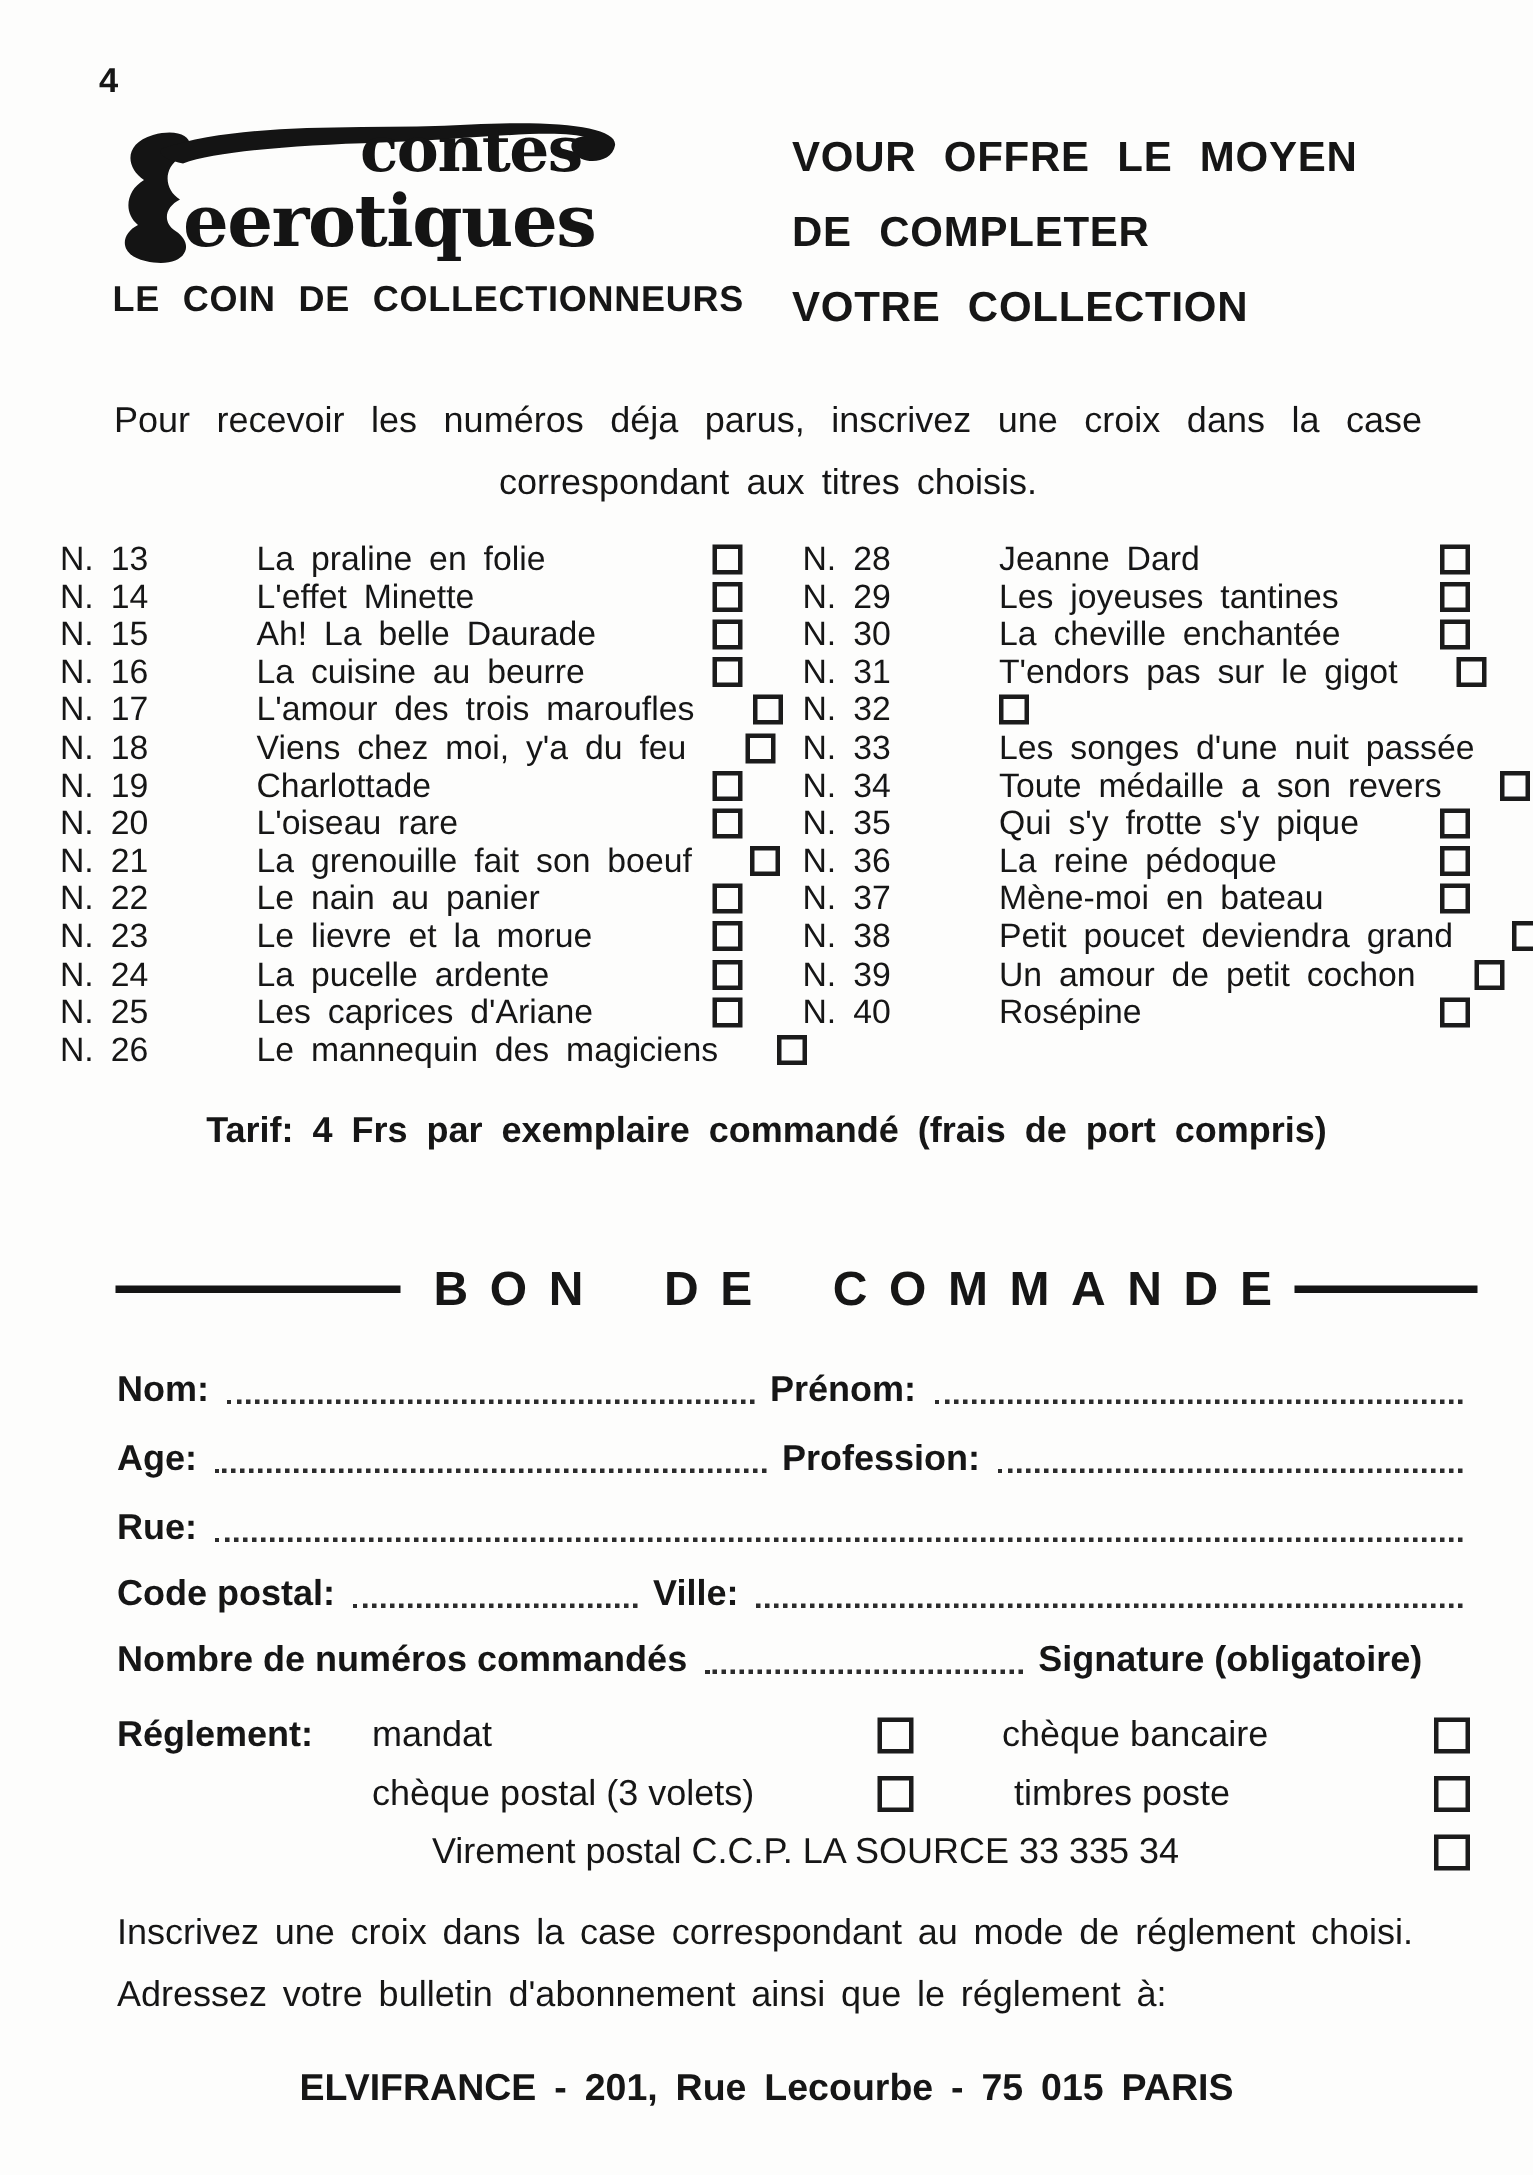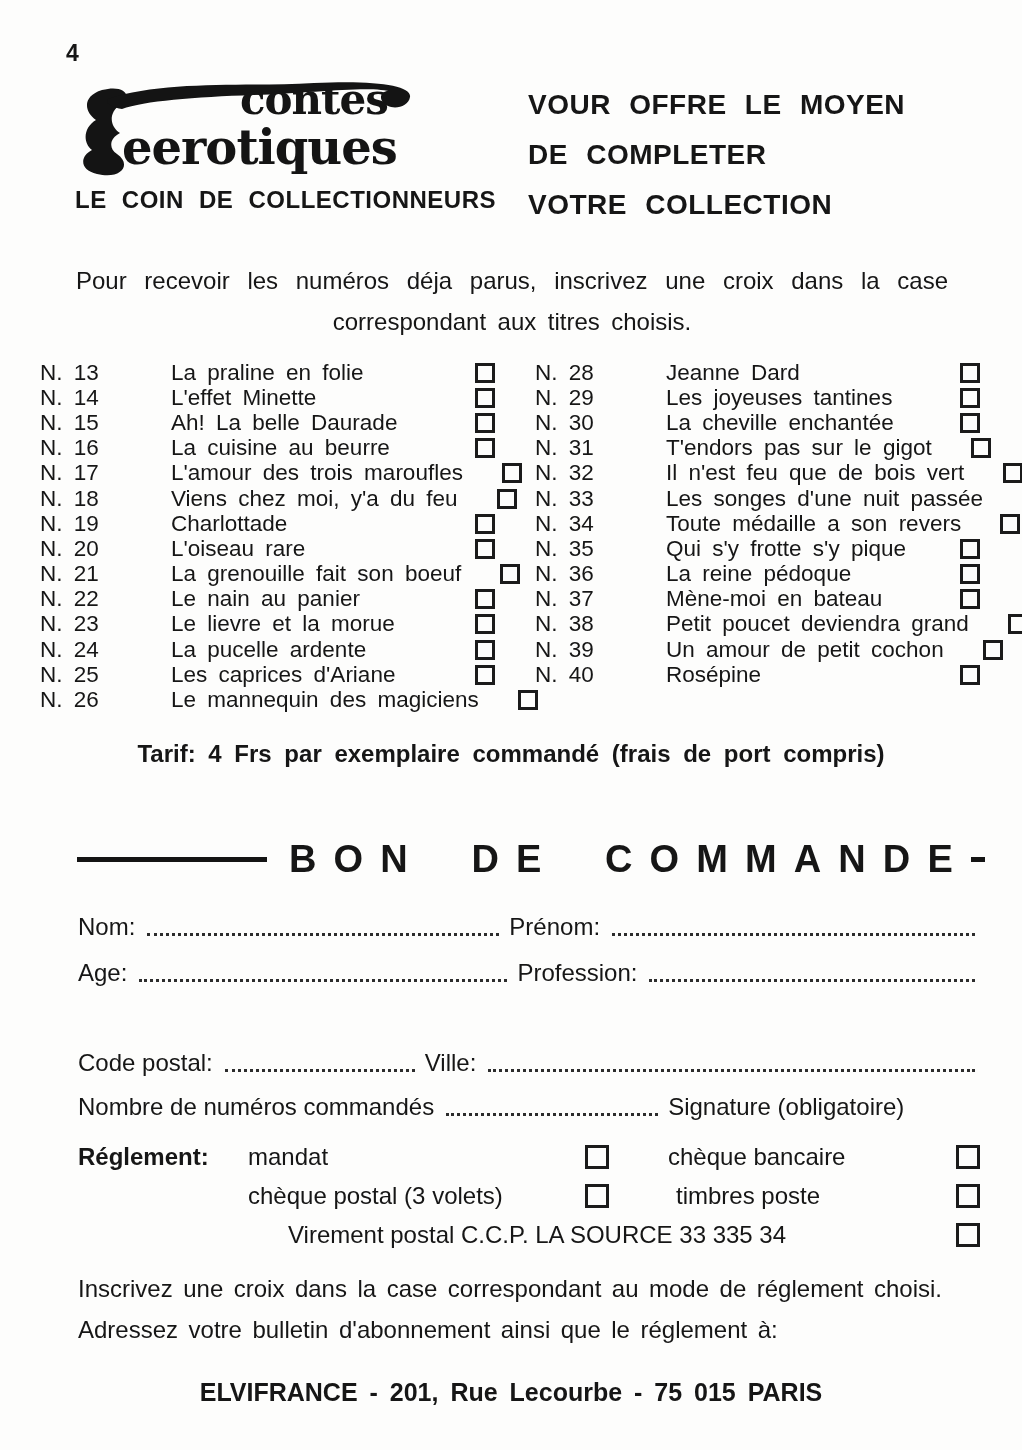--- a/index.html
+++ b/index.html
@@ -38,25 +38,25 @@
   .cat-title{flex:1;white-space:nowrap;}
   .checkbox{flex:0 0 auto;width:14px;height:14px;border:3px solid #1b1b1b;background:transparent;}
 
   .tarif{left:0;top:740px;width:1022px;text-align:center;font-size:24px;font-weight:bold;word-spacing:.25em;}
 
   
   .order-heading{left:77px;top:842px;width:908px;display:flex;align-items:center;height:34px;}
   .rule{height:5px;background:#141414;}
   .rule-left{width:190px;}
   .rule-right{flex:1;}
-  .order-heading .ht{font-size:38px;font-weight:bold;letter-spacing:.45em;word-spacing:.5em;margin:0 1px 0 22px;white-space:nowrap;}
+  .order-heading .ht{font-size:32px;font-weight:bold;letter-spacing:.45em;word-spacing:.5em;margin:0 1px 0 22px;white-space:nowrap;}
 
   
   .form-row{left:78px;width:907px;display:flex;align-items:flex-end;height:32px;font-size:24px;}
-  .flabel{font-weight:normal;white-space:nowrap;line-height:30px;margin-top:44px;}
+  .flabel{font-weight:bold;white-space:nowrap;line-height:30px;margin-top:44px;}
   .leader{border-bottom:3px dotted #2c2c2c;margin:0 10px 6px 12px;height:1px;}
   .lead-grow{flex:1;}
 
   
   .pay-row{left:0;top:0;width:1022px;height:30px;font-size:24px;}
   .pay-row span{position:absolute;white-space:nowrap;}
   .paybox{position:absolute;width:18px;height:18px;border:3px solid #1b1b1b;top:2px;}
 
   .footer-note{left:78px;top:1268px;width:910px;font-size:24px;line-height:41px;word-spacing:.16em;}
   .address{left:0;top:1346px;width:1022px;text-align:center;font-size:25px;font-weight:bold;word-spacing:.2em;margin-top:32px;}
@@ -196,21 +196,20 @@
         </div>
 
         <div class="cat-row">
           <span class="cat-num">N. 31</span>
           <span class="cat-title">T'endors pas sur le gigot</span>
           <span class="checkbox"></span>
         </div>
 
         <div class="cat-row">
           <span class="cat-num">N. 32</span>
-          <span class="cat-title">Il n'est feu que de bois vert</span>
           <span class="checkbox"></span>
         </div>
 
         <div class="cat-row">
           <span class="cat-num">N. 33</span>
           <span class="cat-title">Les songes d'une nuit passée</span>
           <span class="checkbox"></span>
         </div>
 
         <div class="cat-row">
@@ -272,20 +271,24 @@
     <span class="leader lead-grow"></span>
   </div>
 
   <div class="abs form-row" style="top:956px">
     <span class="flabel">Age:</span>
     <span class="leader lead-grow" style="flex:0 0 368px"></span>
     <span class="flabel">Profession:</span>
     <span class="leader lead-grow"></span>
   </div>
 
+  <div class="abs form-row" style="top:1002px">
+    <span class="flabel">Rue:</span>
+    <span class="leader lead-grow"></span>
+  </div>
 
   <div class="abs form-row" style="top:1046px">
     <span class="flabel">Code postal:</span>
     <span class="leader" style="flex:0 0 190px"></span>
     <span class="flabel">Ville:</span>
     <span class="leader lead-grow"></span>
   </div>
 
   <div class="abs form-row" style="top:1090px">
     <span class="flabel">Nombre de numéros commandés</span>

